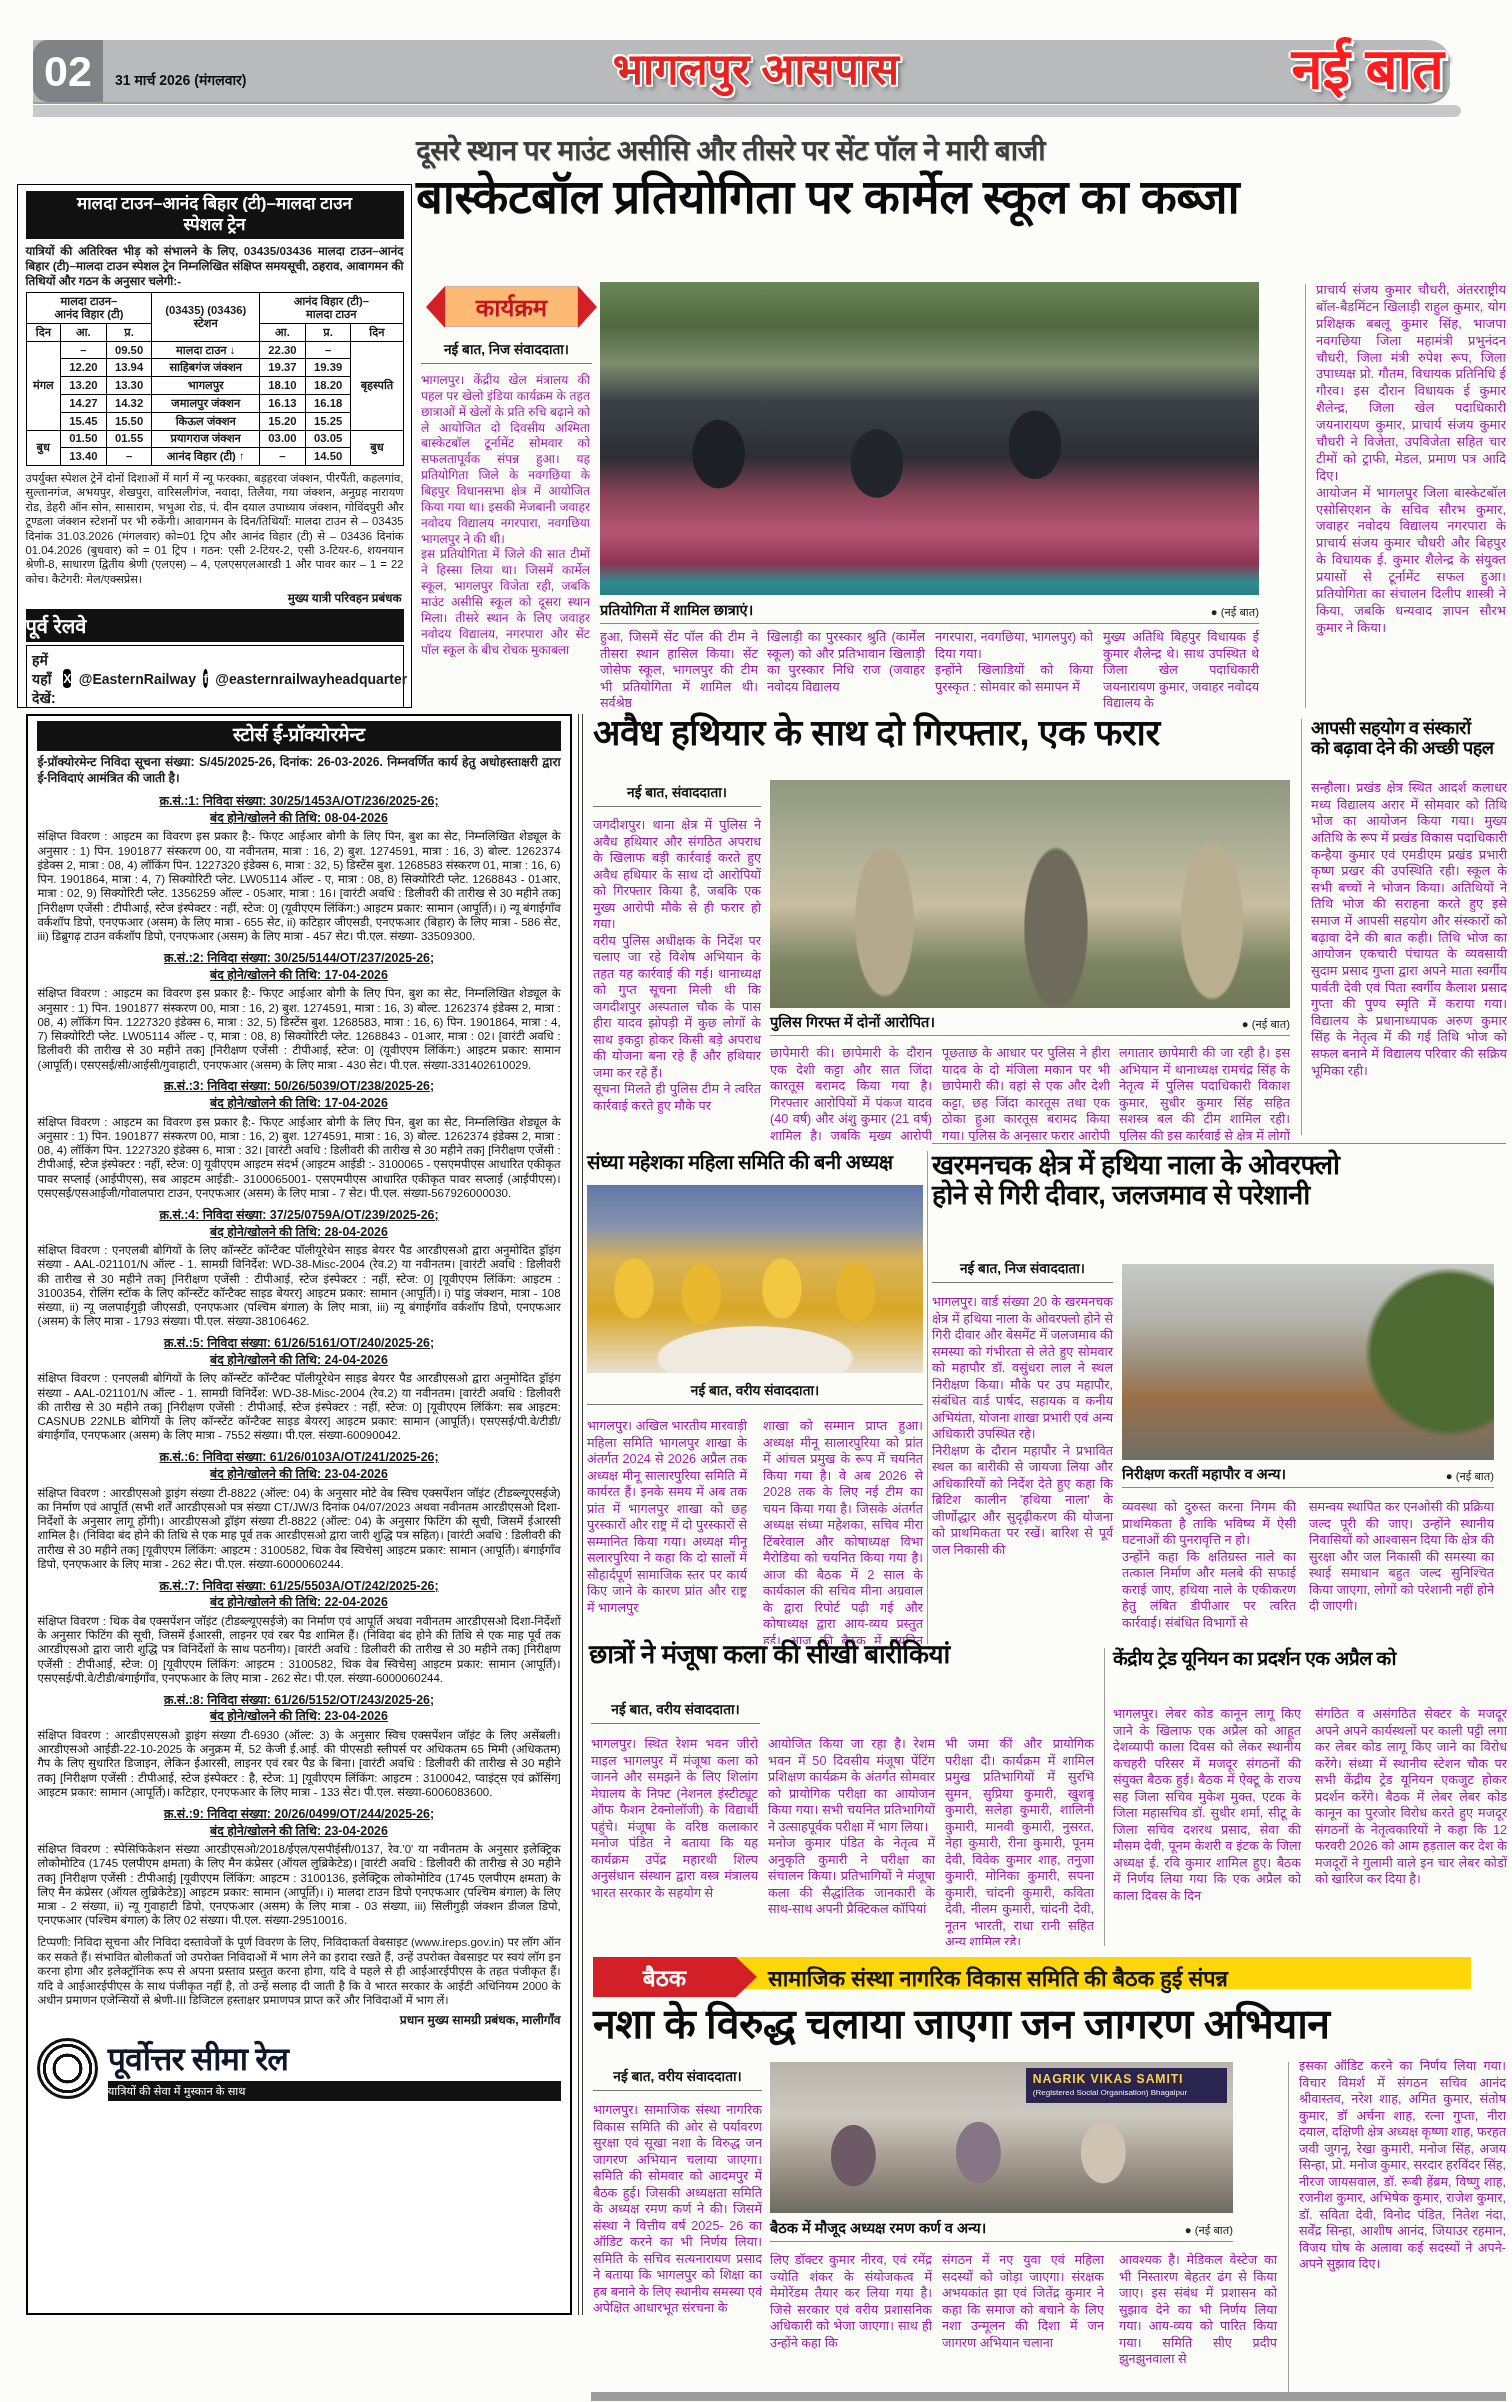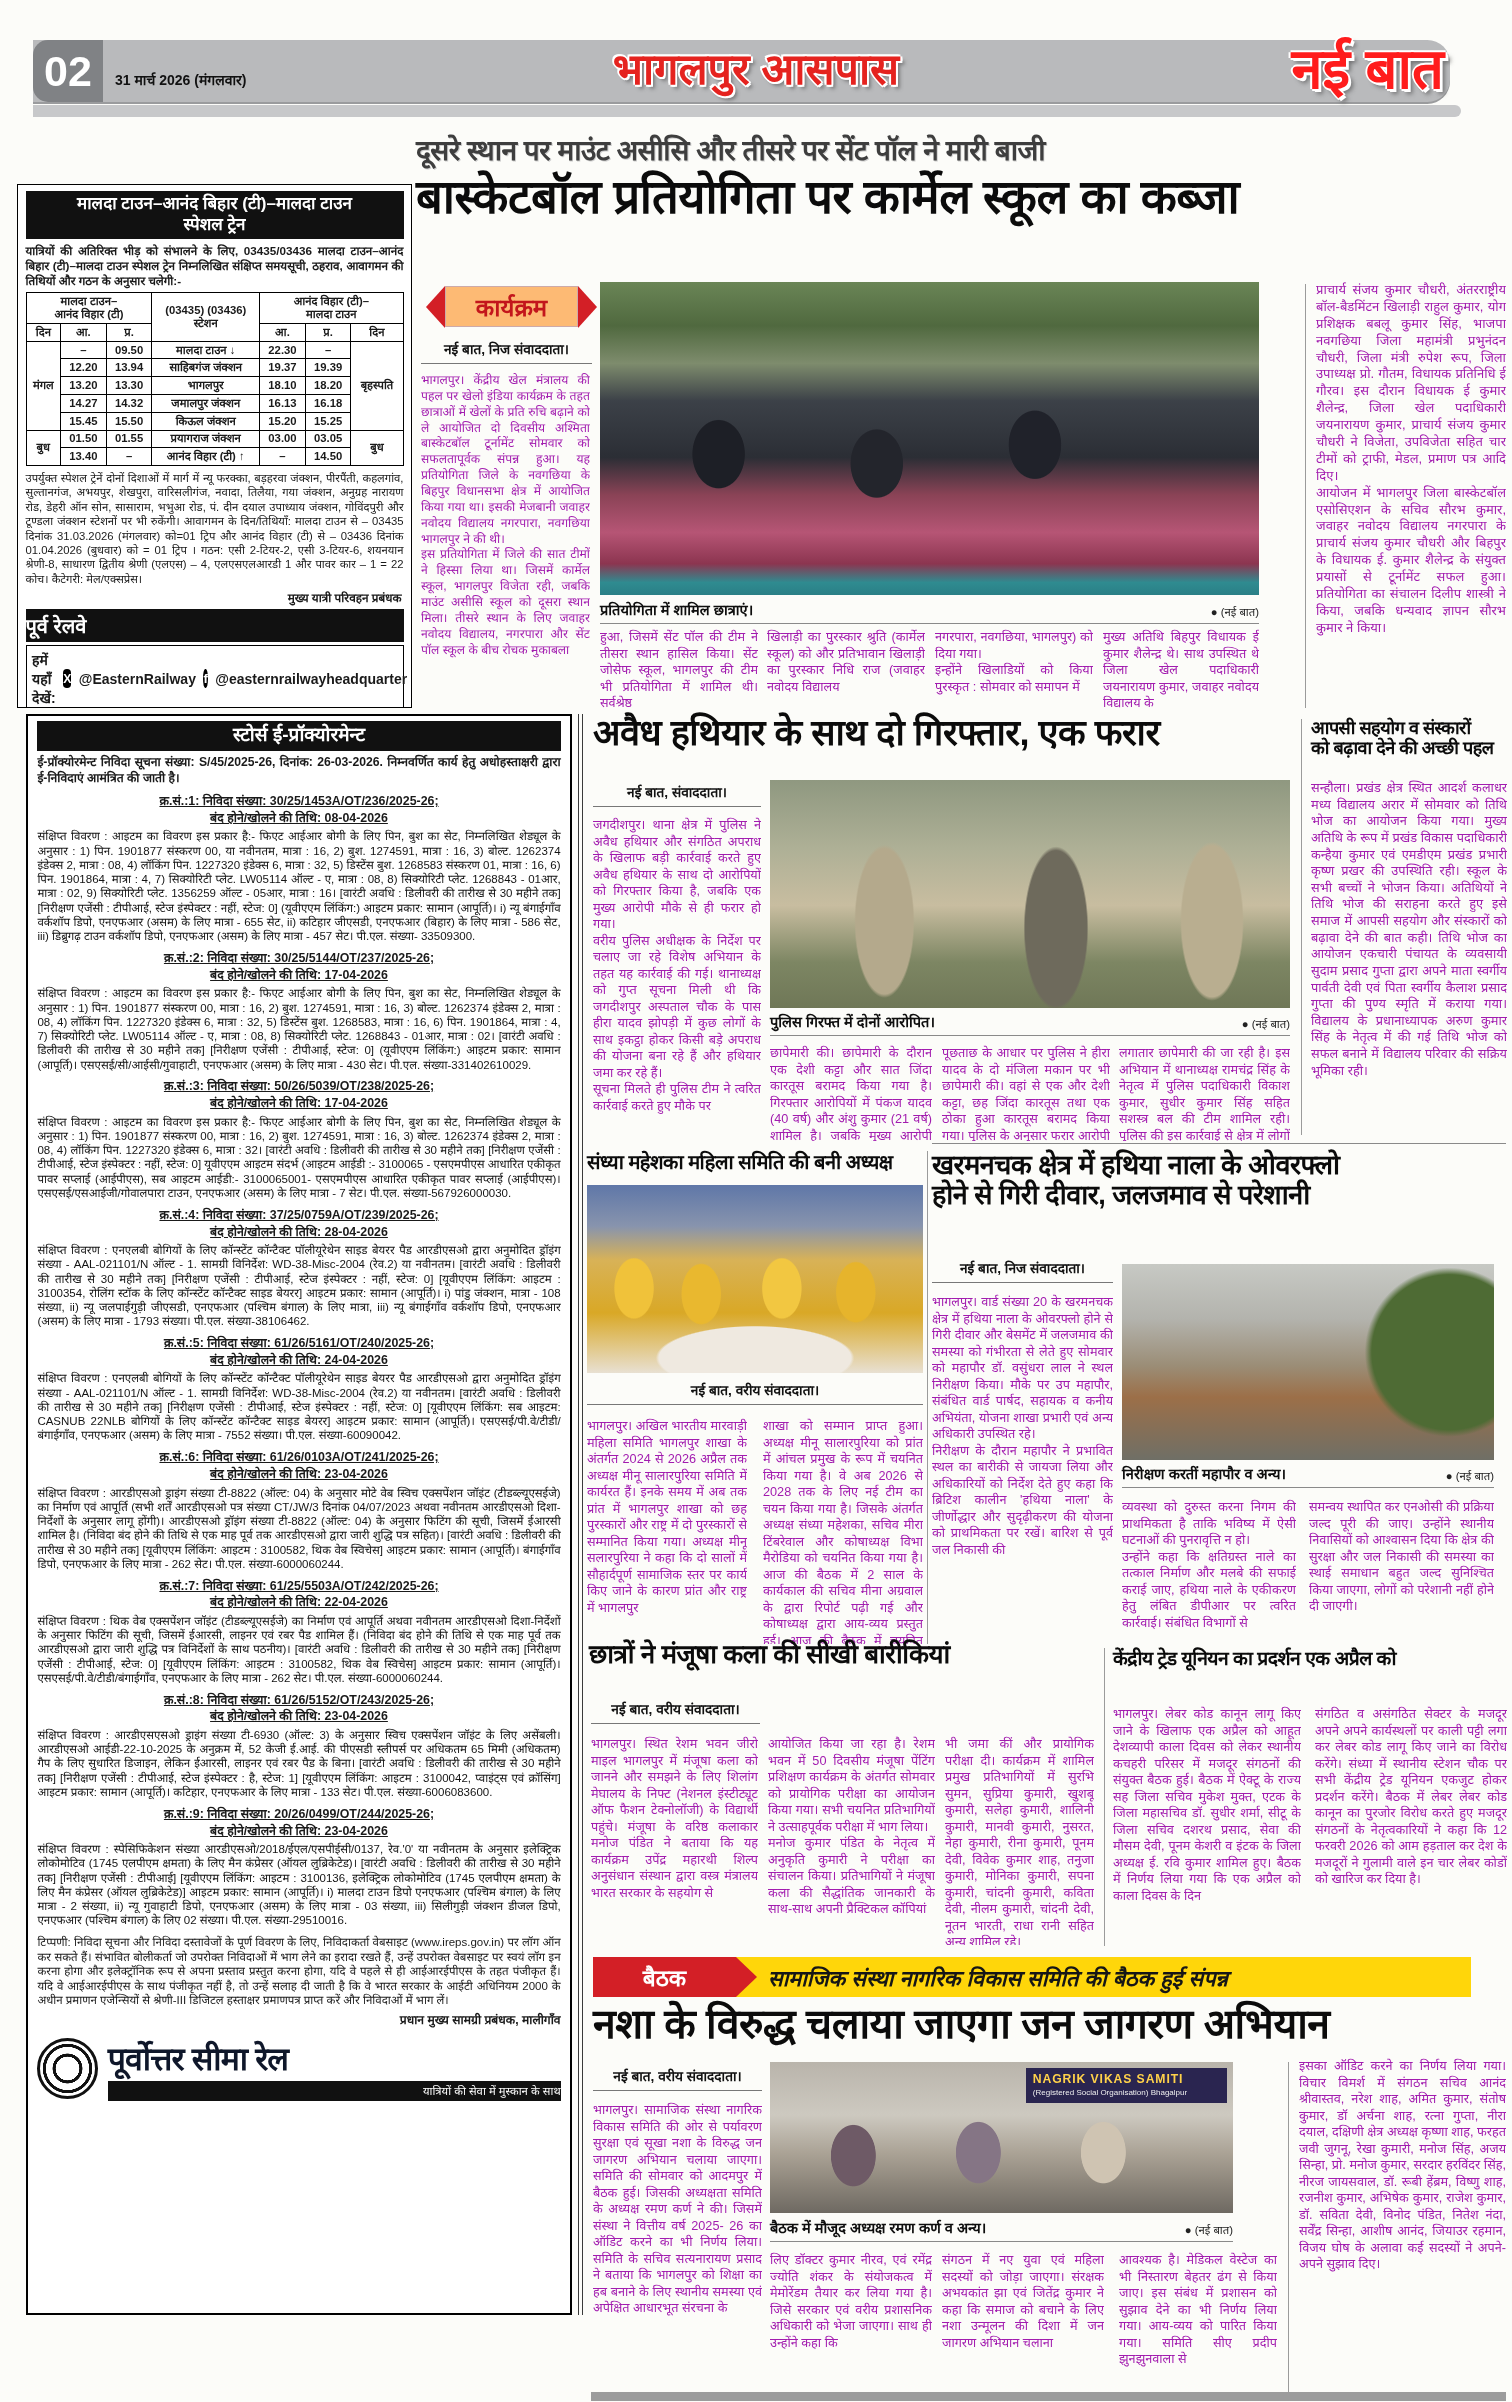--- a/index.html
+++ b/index.html
@@ -25,21 +25,21 @@
   .photo{position:absolute;overflow:hidden;background:#999;}
   .vrule{position:absolute;border-left:0.9px solid #9b9b9b;width:0;}
   .vrule.dbl{width:2.8px;border-left:1.9px solid #3a3a3a;border-right:1.9px solid #3a3a3a;}
   .hrule{position:absolute;border-top:0.9px solid #8a8a8a;height:0;}
   .graybar{position:absolute;background:#9c9c9c;}
   
   .badge1{position:absolute;left:426px;top:286px;width:171px;height:41px;display:flex;align-items:stretch;}
   .badge1 .tri-l{width:0;height:0;border-top:21px solid transparent;border-bottom:21px solid transparent;border-right:19px solid #d31f26;}
   .badge1 .tri-r{width:0;height:0;border-top:21px solid transparent;border-bottom:21px solid transparent;border-left:19px solid #d31f26;}
   .badge1 .box{flex:1;background:#fdba74;border:1.9px solid #caa;display:flex;align-items:center;justify-content:center;font-size:24px;font-weight:900;color:#c3161c;}
-  .strip-y{position:absolute;left:593px;top:1957px;width:878px;height:40px;background:#ffd60a;font-style:italic;}
+  .strip-y{position:absolute;left:593px;top:1957px;width:878px;height:32px;background:#ffd60a;}
   .strip-y .label{position:absolute;left:175px;top:5.6px;font-size:21.7px;font-weight:900;color:#161616;white-space:nowrap;}
   .badge2{position:absolute;left:593px;top:1957px;width:143px;height:40px;background:#d31f26;display:flex;align-items:center;justify-content:center;font-size:22.6px;font-weight:900;color:#fff;}
   .badge2-tip{position:absolute;left:736px;top:1957px;width:0;height:0;border-top:20px solid transparent;border-bottom:20px solid transparent;border-left:21px solid #d31f26;}
   
   .adbox{position:absolute;background:#fff;border:1.9px solid #000;box-sizing:border-box;overflow:hidden;}
   .ad-titlebar{background:#111;color:#fff;font-weight:bold;text-align:center;padding:3.8px 1.9px;line-height:1.2;}
   .trainad-inner{padding:5.6px 7.5px;}
   .train-intro{font-size:11.7px;font-weight:bold;text-align:justify;line-height:1.3;margin:3.8px 0;}
   table.tt{border-collapse:collapse;width:100%;font-size:11.3px;font-weight:bold;}
   table.tt th,table.tt td{border:0.9px solid #000;text-align:center;padding:1.9px 0.9px;line-height:1.15;}
@@ -53,21 +53,21 @@
   .storead-inner{padding:4.7px 9.4px;}
   .store-intro{font-size:12.2px;font-weight:bold;line-height:1.3;text-align:justify;margin:3.8px 0 1.9px;}
   .titem-head{text-align:center;font-size:12.4px;font-weight:bold;text-decoration:underline;margin-top:6.6px;line-height:1.35;}
   .titem-desc{font-size:11.5px;line-height:1.24;text-align:justify;margin-top:2.8px;color:#131313;}
   .store-note{font-size:11.5px;line-height:1.26;text-align:justify;margin-top:7.5px;}
   .store-sign{font-size:12.2px;font-weight:bold;text-align:right;margin-top:3.8px;}
   .nfr-footer{display:flex;align-items:center;gap:9.4px;margin-top:7.5px;}
   .ner-logo{width:55px;height:55px;border-radius:50%;border:3.8px solid #111;background:radial-gradient(circle at 50% 50%,#fff 0 30%,#111 31% 38%,#fff 39% 55%,#111 56% 63%,#fff 64%);flex:0 0 auto;}
   .nfr-right{flex:1;}
   .nfr-brand{font-size:32px;font-weight:900;color:#0f172a;white-space:nowrap;letter-spacing:-0.9px;}
-  .nfr-tagbar{background:#111;color:#fff;font-size:11.3px;text-align:right;padding:2.8px 0;margin-top:1.9px;}
+  .nfr-tagbar{background:#111;color:#fff;font-size:11.3px;text-align:left;padding:2.8px 0;margin-top:1.9px;}
   
   .p1{background:
       radial-gradient(43px 56px at 18% 55%,#1d1f26 0 60%,transparent 62%),
       radial-gradient(43px 56px at 42% 58%,#23252c 0 60%,transparent 62%),
       radial-gradient(43px 56px at 66% 52%,#20222a 0 60%,transparent 62%),
       linear-gradient(180deg,#6a8556 0%,#50693f 14%,#7e8c6d 26%,#3c4148 38%,#2b2e35 56%,#8a4356 68%,#b65575 80%,#8c3550 90%,#2f8b90 96%,#2a7f86 100%);}
   .p2{background:
       radial-gradient(52px 132px at 22% 62%,#b4a98c 0 55%,transparent 58%),
       radial-gradient(56px 141px at 55% 65%,#6e6a5c 0 55%,transparent 58%),
       radial-gradient(55px 137px at 85% 62%,#b9ae90 0 55%,transparent 58%),

